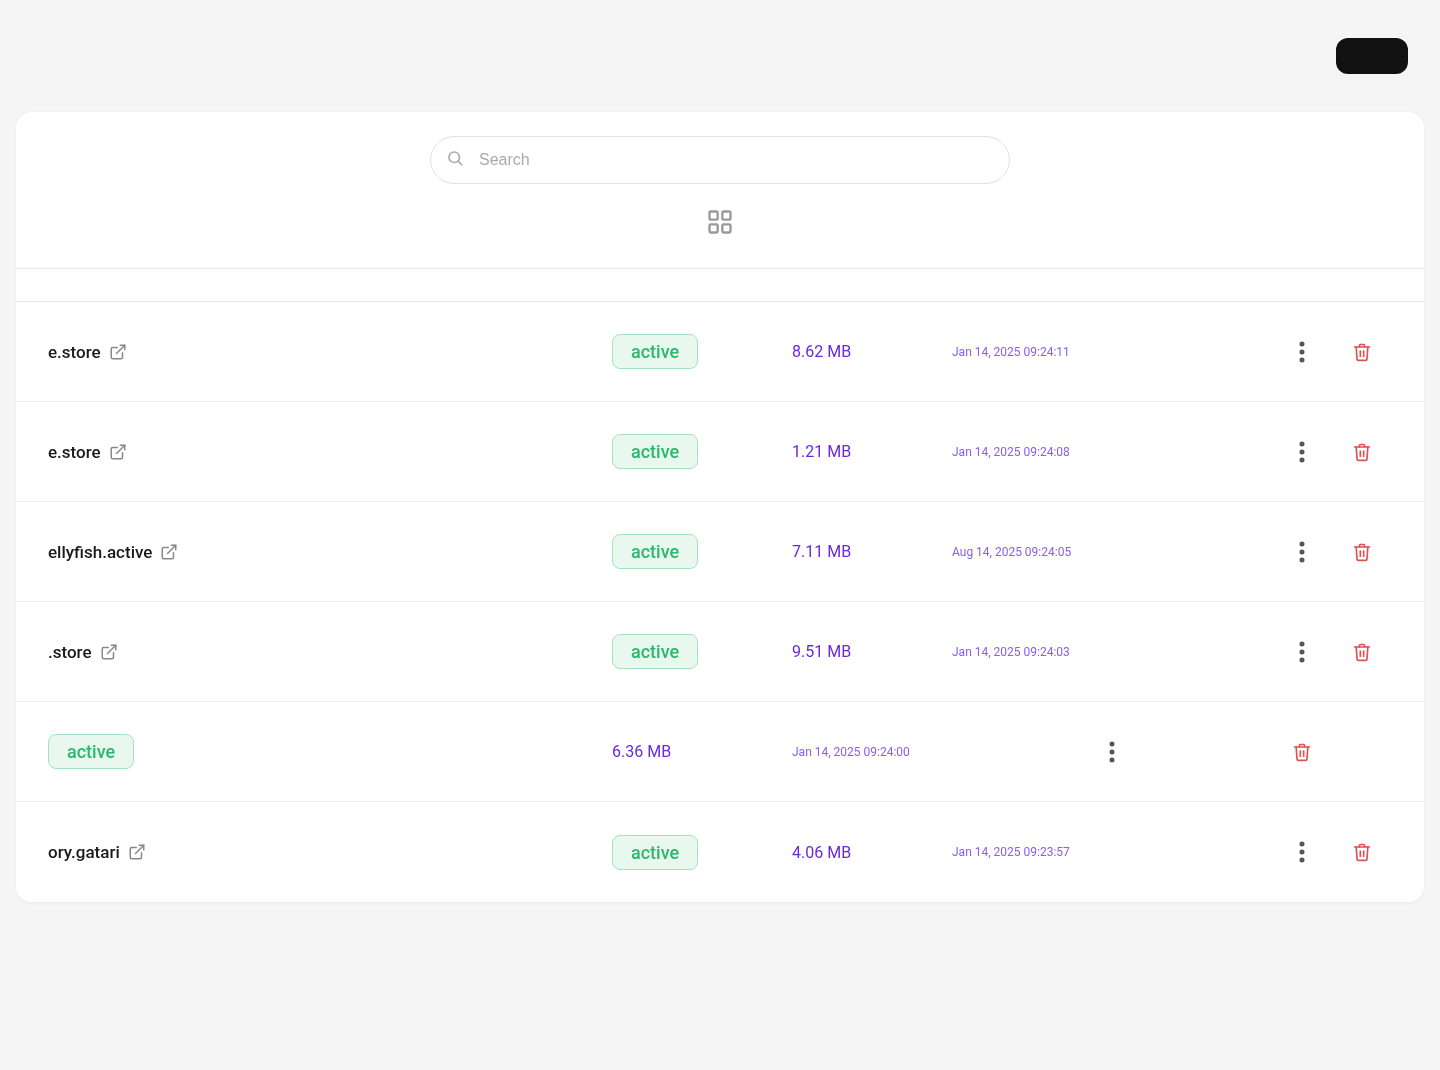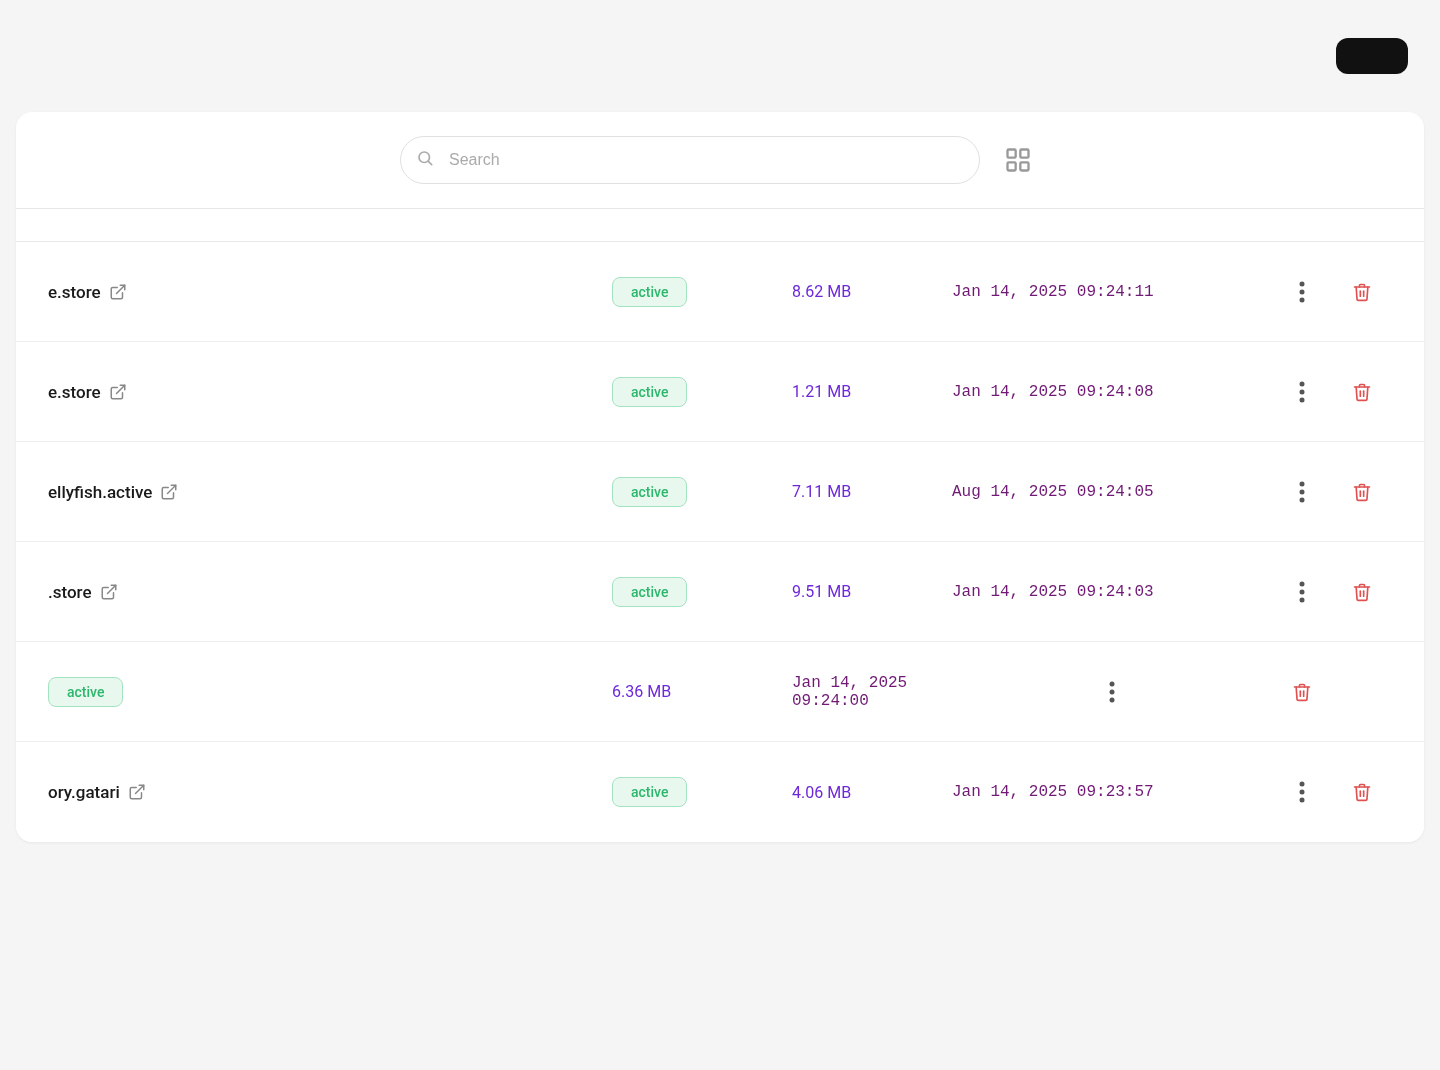--- a/index.html
+++ b/index.html
@@ -47,20 +47,21 @@
       box-shadow: 0 1px 3px rgba(0,0,0,0.06);
     }
 
     .search-bar-row {
       padding: 24px 32px;
       display: flex;
       align-items: center;
       justify-content: center;
       gap: 16px;
       border-bottom: 1px solid #e8e8e8;
+      flex-direction: column;
     }
 
     .search-container {
       position: relative;
       display: flex;
       align-items: center;
       flex: 0 0 auto;
       width: 580px;
     }
 
@@ -162,33 +163,32 @@
       align-items: center;
     }
 
     .status-badge {
       display: inline-block;
       background: #e8f8ef;
       color: #2db76c;
       border: 1.5px solid #a3e4c0;
       border-radius: 8px;
       padding: 6px 18px;
-      font-size: 14px;
+      font-size: 18px;
       font-weight: 500;
     }
 
     .dbsize-cell {
       font-size: 16px;
       color: #6d28d9;
     }
 
     .created-cell {
-      font-size: 16px;
-      color: #701a75;
-      font-family: Liberation Mono, monospace;
+      font-size: 12px;
+      color: #8b5cf6;
     }
 
     .actions-cell {
       display: flex;
       align-items: center;
       justify-content: center;
     }
 
     .more-button {
       background: none;

